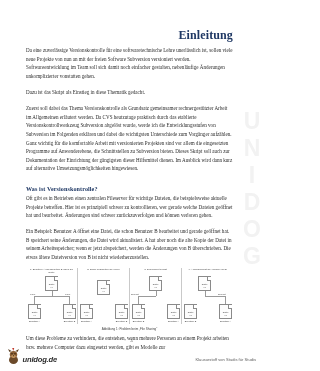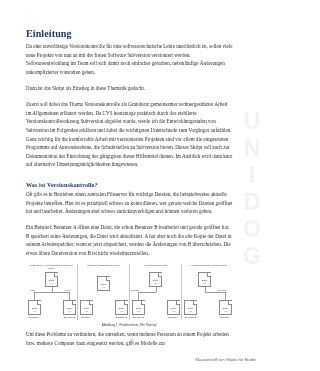--- a/index.html
+++ b/index.html
@@ -42,24 +42,25 @@
   .content {
     position: absolute;
     left: 26px;
     top: 28px;
     width: 207px;
   }
 
   h1.sec {
     font-family: "Liberation Serif", serif;
     font-weight: bold;
-    font-size: 10px;
+    font-size: 12px;
     color: #1f3864;
     margin: 0 0 3.4px 0;
     letter-spacing: 0.12px;
+    text-align: right;
   }
   h2.subsec {
     font-family: "Liberation Serif", serif;
     font-weight: bold;
     font-size: 6.1px;
     color: #1f3864;
     margin: 0 0 2.2px 0;
     letter-spacing: 0.1px;
   }
   p.body {
@@ -346,16 +347,31 @@
       <div class="fig-caption">Abbildung 1: Problem beim „File Sharing“</div>
     </div>
 
     <p class="body" style="margin-top:3px;">Um diese Probleme zu verhindern, die entstehen, wenn mehrere Personen an einem Projekt arbeiten bzw. mehrere Computer dazu eingesetzt werden, gibt es Modelle zur</p>
 
   </div>
 
   <div class="page-number">3</div>
 
   <div class="footer">
+    <div class="brand">
+      <svg class="brand-logo" viewBox="0 0 30 34">
+        <ellipse cx="15" cy="24" rx="9" ry="8" fill="#6b4a2a"></ellipse>
+        <ellipse cx="15" cy="13" rx="7.5" ry="7" fill="#8a5f34"></ellipse>
+        <path d="M7 8 L4 2 L11 6 Z" fill="#5c3f22"></path>
+        <path d="M23 8 L26 2 L19 6 Z" fill="#5c3f22"></path>
+        <ellipse cx="15" cy="16.5" rx="4.2" ry="3.4" fill="#c89a62"></ellipse>
+        <circle cx="12" cy="11.5" r="1.3" fill="#2a1a0c"></circle>
+        <circle cx="18" cy="11.5" r="1.3" fill="#2a1a0c"></circle>
+        <ellipse cx="15" cy="15.4" rx="1.6" ry="1.1" fill="#2a1a0c"></ellipse>
+        <rect x="13.8" y="0" width="1.4" height="5" fill="#c0392b"></rect>
+        <circle cx="14.5" cy="1" r="1.8" fill="#c0392b"></circle>
+      </svg>
+      <span class="brand-text">unidog.de</span>
+    </div>
     <div class="footer-tagline">Klausurstoff von Studis für Studis</div>
   </div>
 
 </div>
 
 </body></html>

